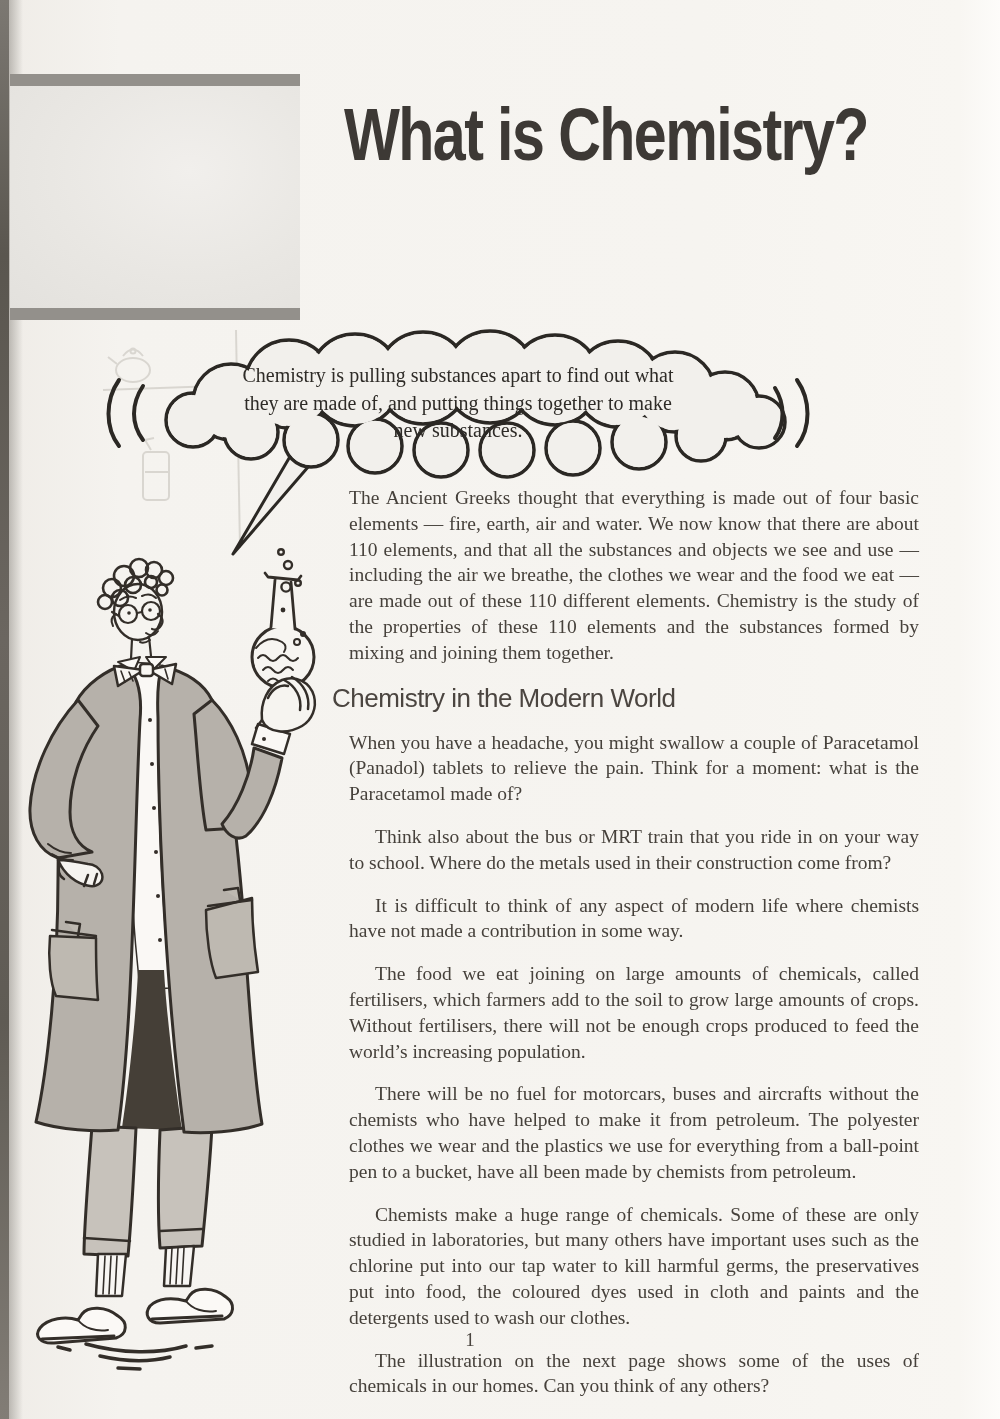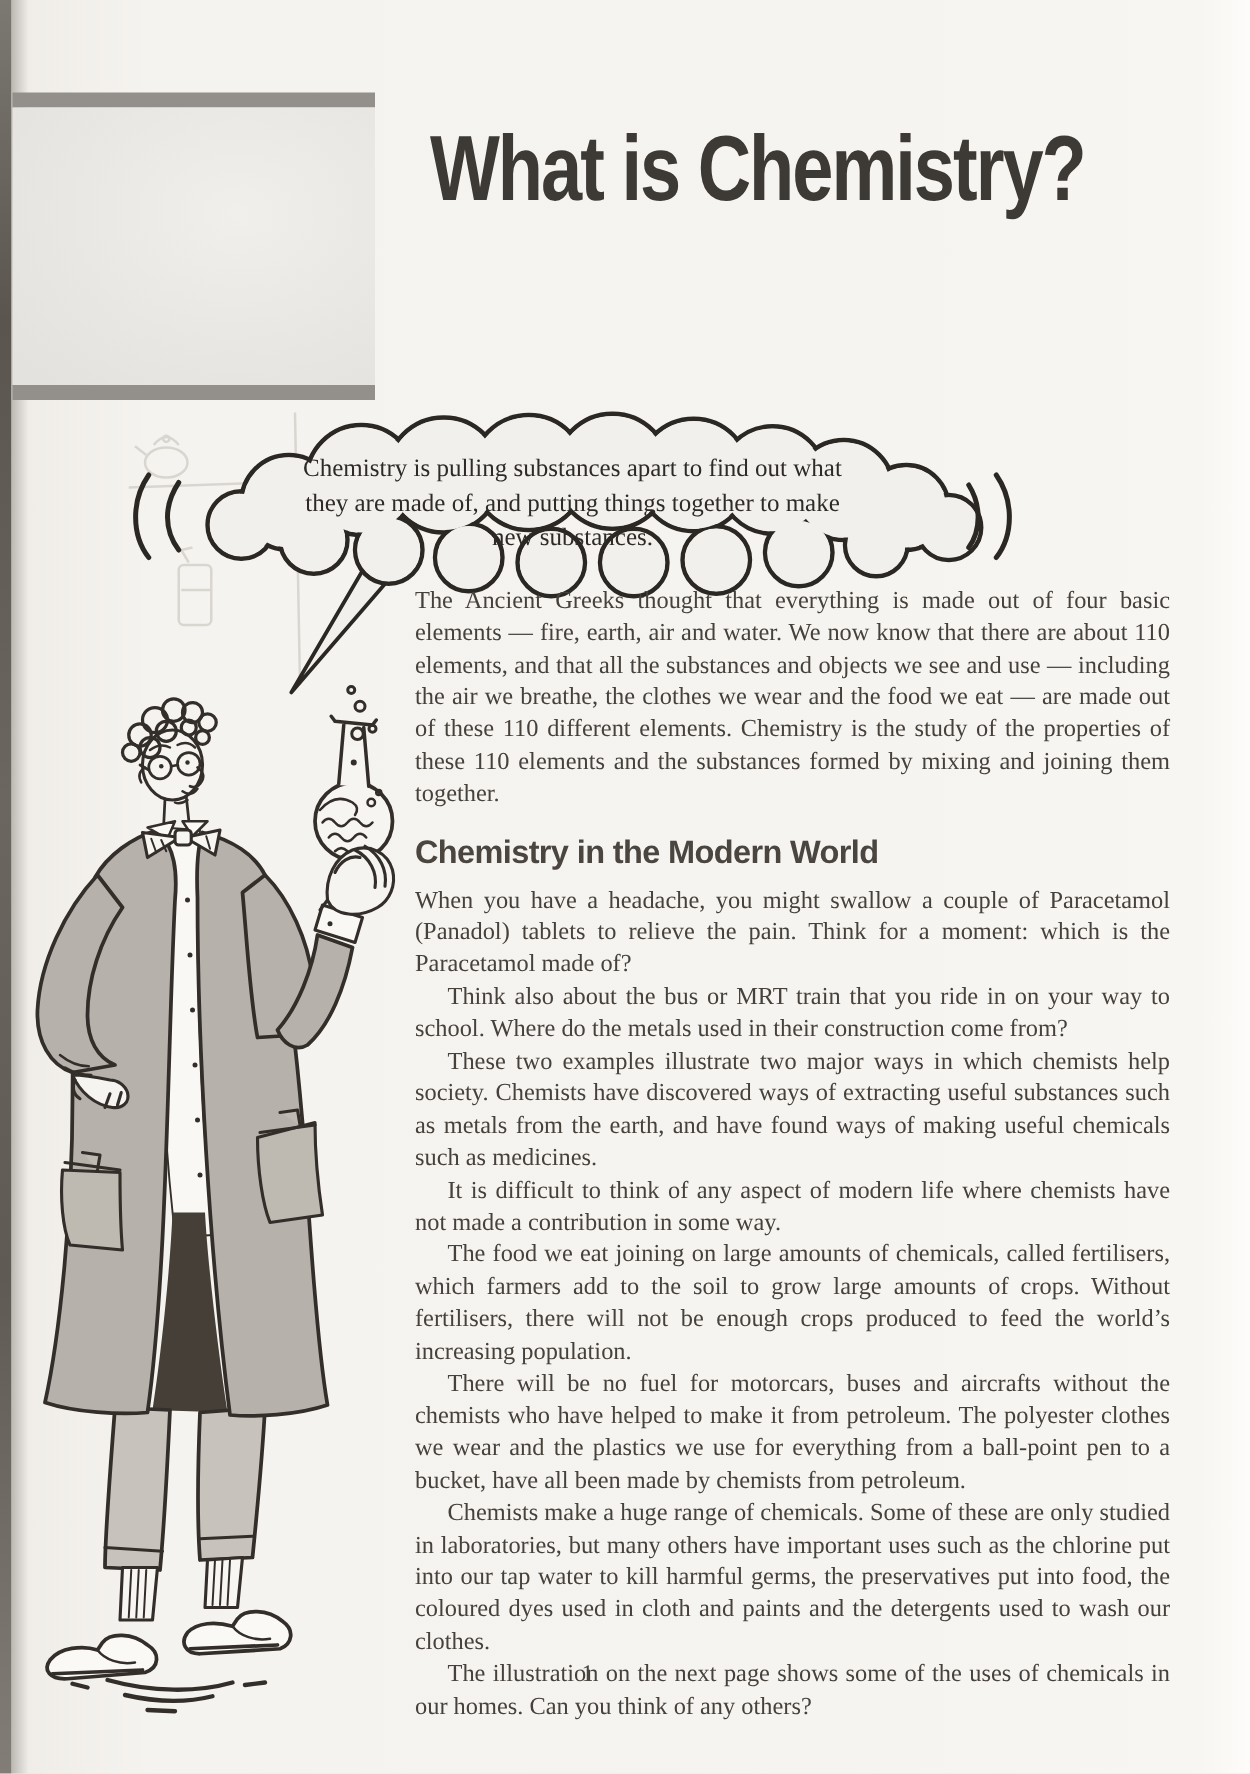--- a/index.html
+++ b/index.html
@@ -39,24 +39,24 @@
   .bubble-text{
     position:absolute;left:228px;top:362px;width:460px;
     font-family:Liberation Serif, serif;font-size:20px;line-height:27.5px;
     text-align:center;color:#2e2b27;
   }
   
   .textcol{
     position:absolute;left:332px;top:468px;width:604px;
     font-size:19.5px;line-height:25.8px;text-align:justify;
   }
-  .textcol p{margin:0;}
+  .textcol p{margin:17px;}
   .textcol p.ind{text-indent:26px;}
   .sec-heading{
-    font-family:"Liberation Sans",sans-serif;font-weight:700;
+    font-family:"Liberation Sans",sans-serif;font-weight:400;
     font-size:26px;letter-spacing:-.5px;color:#4b4540;
     margin:17px 0 12px 0;line-height:30px;text-align:left;
   }
   .pagenum{position:absolute;left:440px;top:1329px;width:60px;text-align:center;
     font-size:19px;color:#4a453f;}
   svg{display:block;}
   .abs{position:absolute;}
 </style>
 </head>
 <body>
@@ -270,23 +270,22 @@
         <circle cx="156" cy="314" r="2"></circle>
           <circle cx="158" cy="358" r="2"></circle>
           <circle cx="160" cy="402" r="2"></circle>
       </g>
     </g>
   </svg>
 
   <div class="textcol">
     <p>The Ancient Greeks thought that everything is made out of four basic elements — fire, earth, air and water. We now know that there are about 110 elements, and that all the substances and objects we see and use — including the air we breathe, the clothes we wear and the food we eat — are made out of these 110 different elements. Chemistry is the study of the properties of these 110 elements and the substances formed by mixing and joining them together.</p>
     <div class="sec-heading">Chemistry in the Modern World</div>
-    <p>When you have a headache, you might swallow a couple of Paracetamol (Panadol) tablets to relieve the pain. Think for a moment: which is the Paracetamol made of?</p>
+    <p>When you have a headache, you might swallow a couple of Paracetamol (Panadol) tablets to relieve the pain. Think for a moment: what is the Paracetamol made of?</p>
     <p class="ind">Think also about the bus or MRT train that you ride in on your way to school. Where do the metals used in their construction come from?</p>
-    <p class="ind">These two examples illustrate two major ways in which chemists help society. Chemists have discovered ways of extracting useful substances such as metals from the earth, and have found ways of making useful chemicals such as medicines.</p>
     <p class="ind">It is difficult to think of any aspect of modern life where chemists have not made a contribution in some way.</p>
     <p class="ind">The food we eat joining on large amounts of chemicals, called fertilisers, which farmers add to the soil to grow large amounts of crops. Without fertilisers, there will not be enough crops produced to feed the world’s increasing population.</p>
     <p class="ind">There will be no fuel for motorcars, buses and aircrafts without the chemists who have helped to make it from petroleum. The polyester clothes we wear and the plastics we use for everything from a ball-point pen to a bucket, have all been made by chemists from petroleum.</p>
     <p class="ind">Chemists make a huge range of chemicals. Some of these are only studied in laboratories, but many others have important uses such as the chlorine put into our tap water to kill harmful germs, the preservatives put into food, the coloured dyes used in cloth and paints and the detergents used to wash our clothes.</p>
     <p class="ind">The illustration on the next page shows some of the uses of chemicals in our homes. Can you think of any others?</p>
   </div>
 
   <div class="pagenum">1</div>
 
 </div>

